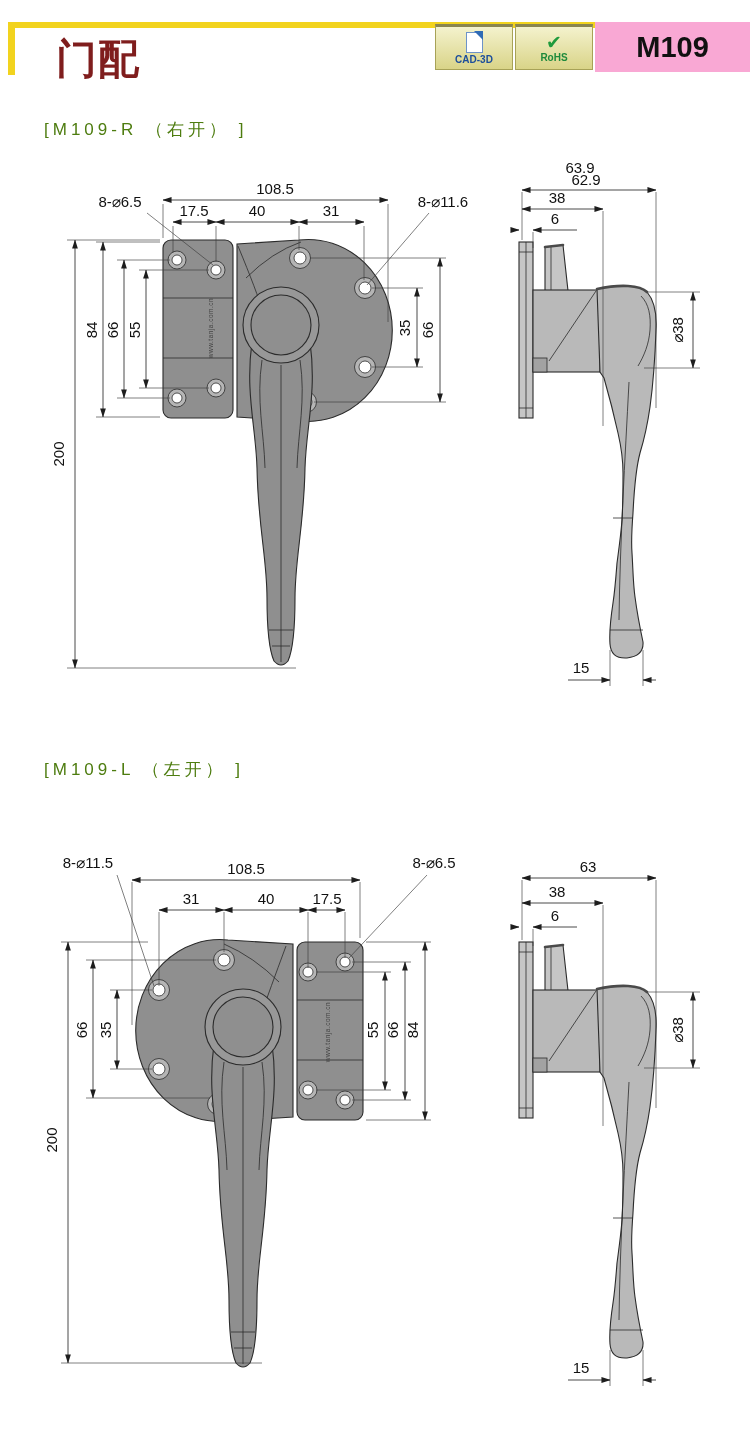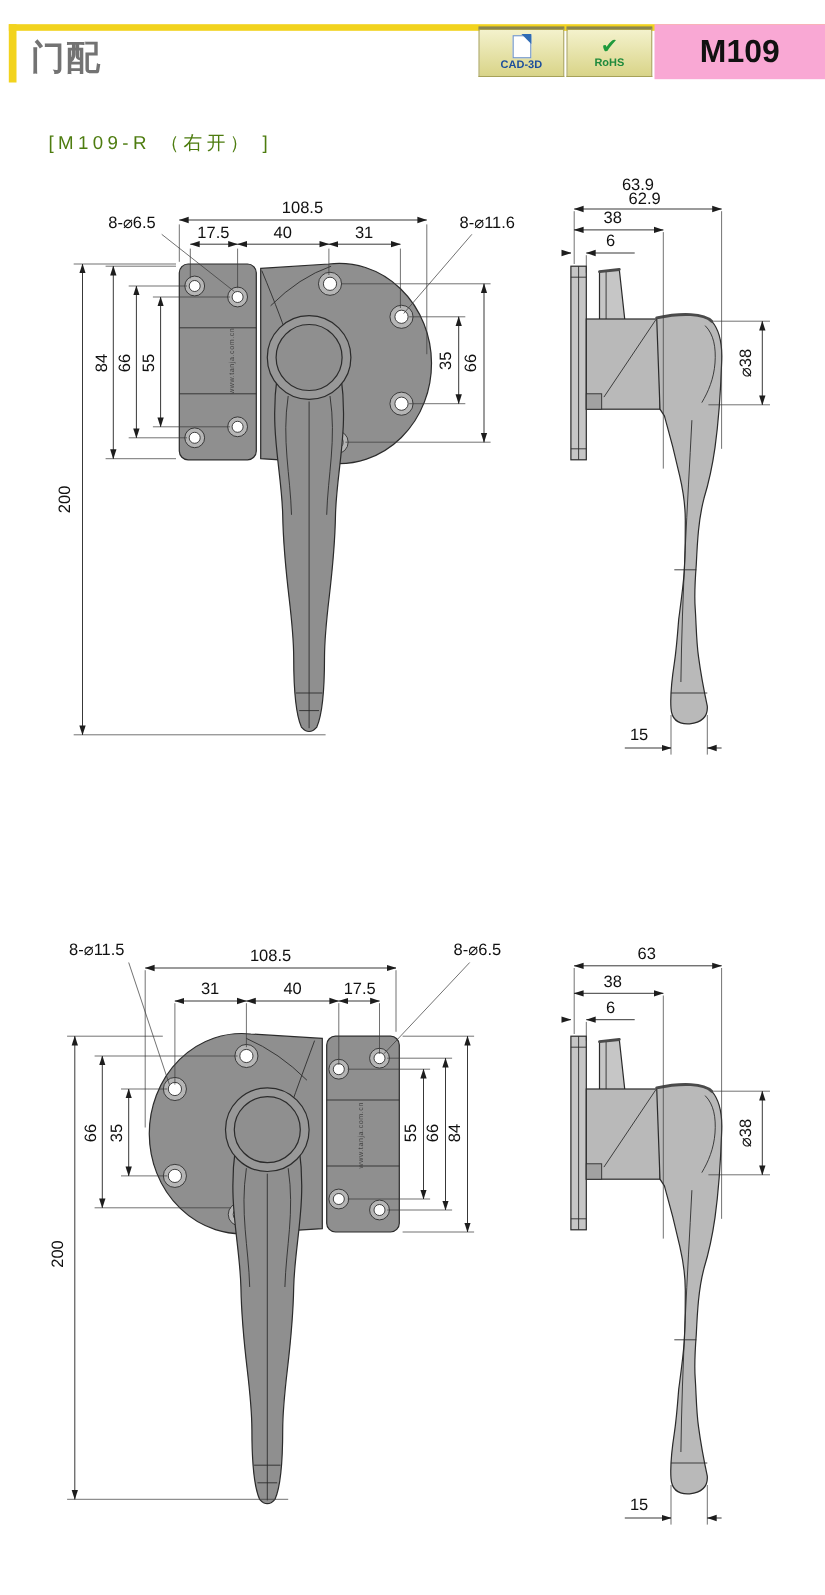--- a/index.html
+++ b/index.html
@@ -2,21 +2,21 @@
 <html><head>
 <meta charset="utf-8">
 <style>
   html,body{margin:0;padding:0;background:#fff;}
   #page{position:relative;width:750px;height:1450px;background:#fff;overflow:hidden;
         font-family:"Liberation Sans","DejaVu Sans",sans-serif;}
   
   #header{position:absolute;left:8px;top:22px;right:0;height:50px;}
   #header .topbar{position:absolute;left:0;top:0;right:0;height:6px;background:#f2d31e;}
   #header .leftbar{position:absolute;left:0;top:0;width:7px;height:53px;background:#f2d31e;}
-  #header .title{position:absolute;left:20px;top:10px;font-size:31px;font-weight:bold;color:#737373;letter-spacing:1px;}
+  #header .title{position:absolute;left:48px;top:10px;font-size:41px;font-weight:bold;color:#7f1d1d;letter-spacing:1px;}
   #header .right{position:absolute;right:0;top:0;height:50px;display:flex;align-items:flex-start;}
   .badge{width:78px;height:46px;margin-top:2px;margin-right:2px;box-sizing:border-box;
          border:1px solid #a7a257;border-top:3px solid #8a8550;
          background:linear-gradient(#f4f2cd,#d9d488);
          display:flex;flex-direction:column;align-items:center;justify-content:center;}
   .badge .lbl{font-size:10px;font-weight:bold;margin-top:1px;}
   .badge.cad .lbl{color:#1c4e9b;}
   .badge.rohs .lbl{color:#1f8a3c;}
   .docicon{width:15px;height:19px;background:#fff;border:1.5px solid #6d93c8;position:relative;}
   .docicon:before{content:"";position:absolute;right:-1.5px;top:-1.5px;border-style:solid;
@@ -59,20 +59,21 @@
       </div>
       <div class="badge rohs">
         <div class="checkicon">✔</div>
         <div class="lbl">RoHS</div>
       </div>
       <div class="model">M109</div>
     </div>
   </div>
 
   <div class="seclabel" id="sec1label">[M109-R （右开） ]</div>
+  <div class="seclabel" id="sec2label">[M109-L （左开） ]</div>
 
   <svg width="750" height="560" style="top:160px">
     <defs>
       <marker id="arrA" viewBox="0 0 10 10" refX="9.5" refY="5" markerWidth="9" markerHeight="9" markerUnits="userSpaceOnUse" orient="auto-start-reverse">
         <path d="M0,1.8 L10,5 L0,8.2 Z" fill="#1d1d1d"></path>
       </marker>
     </defs>
 
     <g>
       <path class="pfill" d="M 237,84 L 299,80 A 84,91 0 1 1 300,261 L 237,257 Z"></path>

